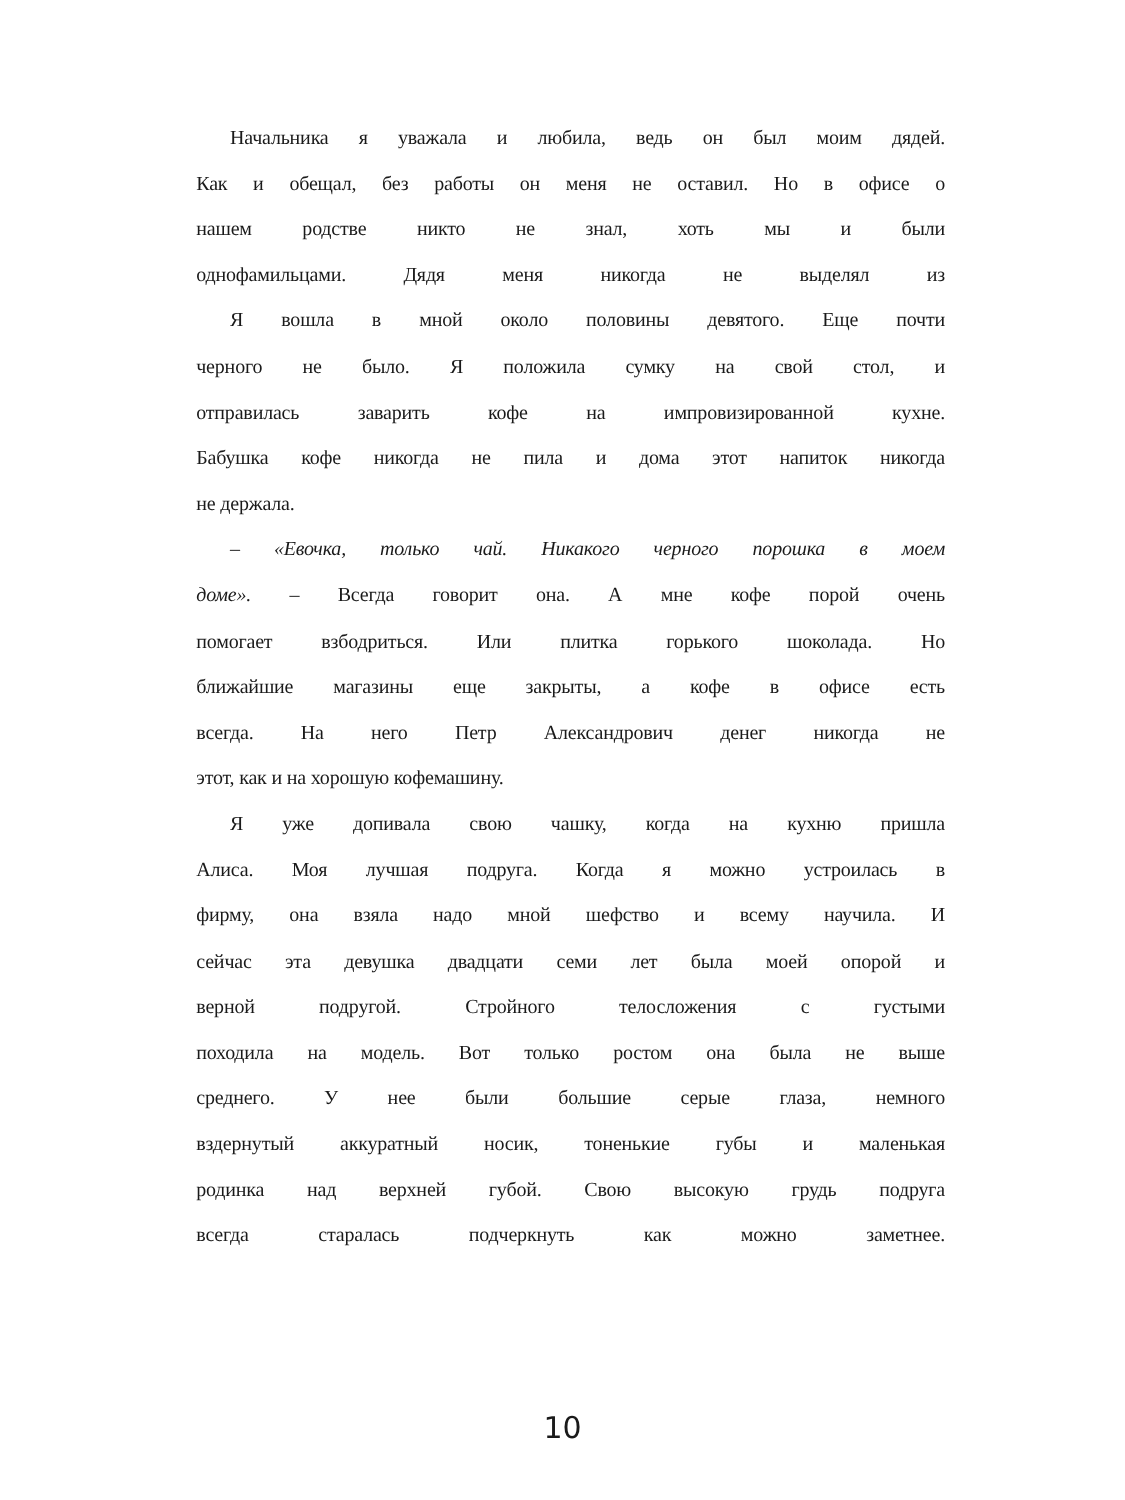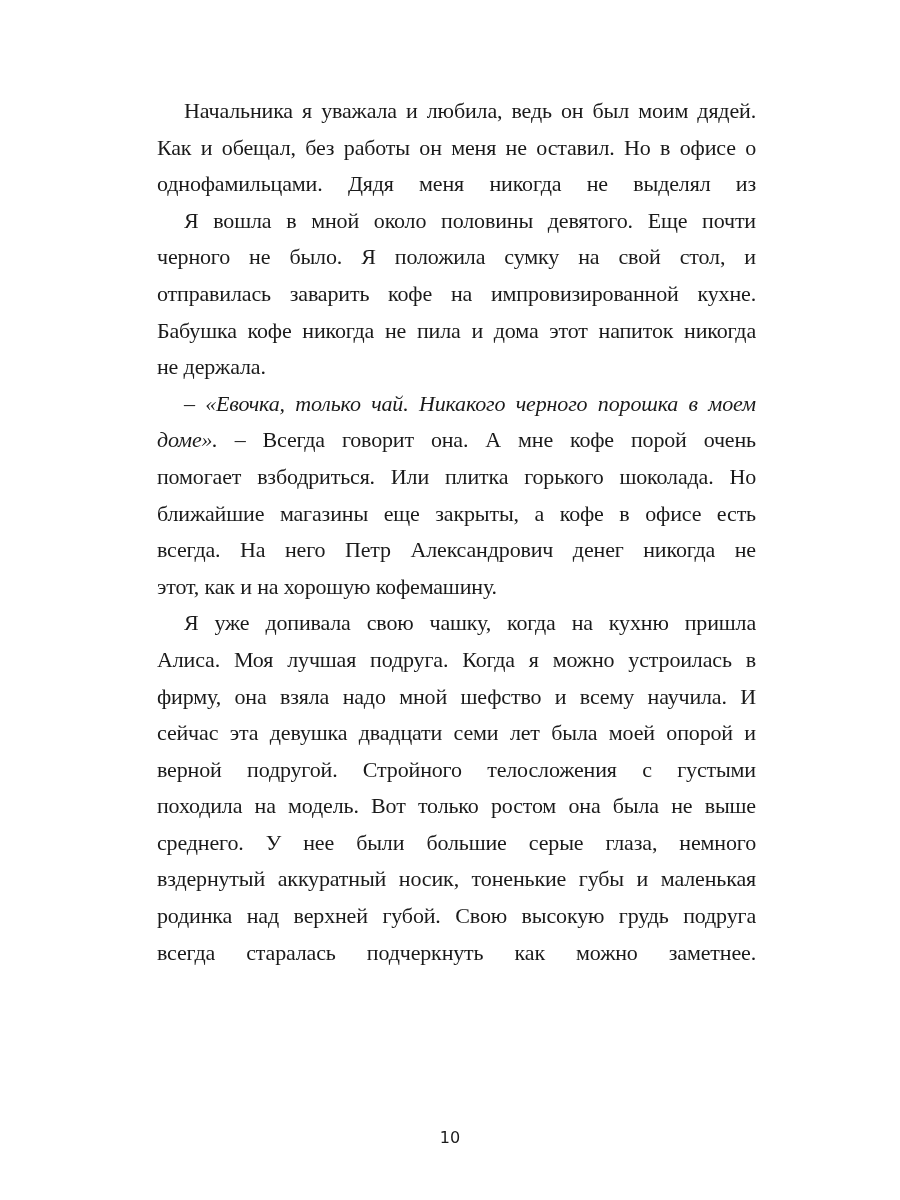--- a/index.html
+++ b/index.html
@@ -17,52 +17,53 @@
     }
     .page {
       position: absolute;
       left: 157px;
       top: 93px;
       width: 599px;
     }
     .line {
       height: 36.6px;
       line-height: 36.6px;
-      font-size: 22px;
+      font-size: 16px;
       white-space: nowrap;
       text-align: justify;
       text-align-last: justify;
       letter-spacing: -0.15px;
     }
     .line.last {
       text-align-last: left;
     }
     .line.indent {
       padding-left: 27px;
     }
     .line em {
     }
     .page-number {
       position: absolute;
       left: 0;
       width: 900px;
       top: 1128px;
       text-align: center;
       font-family: "DejaVu Sans", "Liberation Sans", sans-serif;
-      font-size: 16px;
+      font-size: 24px;
       color: #1a1a1a;
     }
   </style>
 </head>
 <body>
 
 <div class="page">
 
   <div class="line indent">Начальника я уважала и любила, ведь он был моим дядей.</div>
   <div class="line">Как и обещал, без работы он меня не оставил. Но в офисе о</div>
+  <div class="line">нашем родстве никто не знал, хоть мы и были</div>
   <div class="line">однофамильцами. Дядя меня никогда не выделял из</div>
 
   <div class="line indent">Я вошла в мной около половины девятого. Еще почти</div>
   <div class="line">черного не было. Я положила сумку на свой стол, и</div>
   <div class="line">отправилась заварить кофе на импровизированной кухне.</div>
   <div class="line">Бабушка кофе никогда не пила и дома этот напиток никогда</div>
   <div class="line last">не держала.</div>
 
   <div class="line indent"><span>– </span><em>«Евочка, только чай. Никакого черного порошка в моем</em></div>
   <div class="line"><em>доме».</em><span> – Всегда говорит она. А мне кофе порой очень</span></div>

